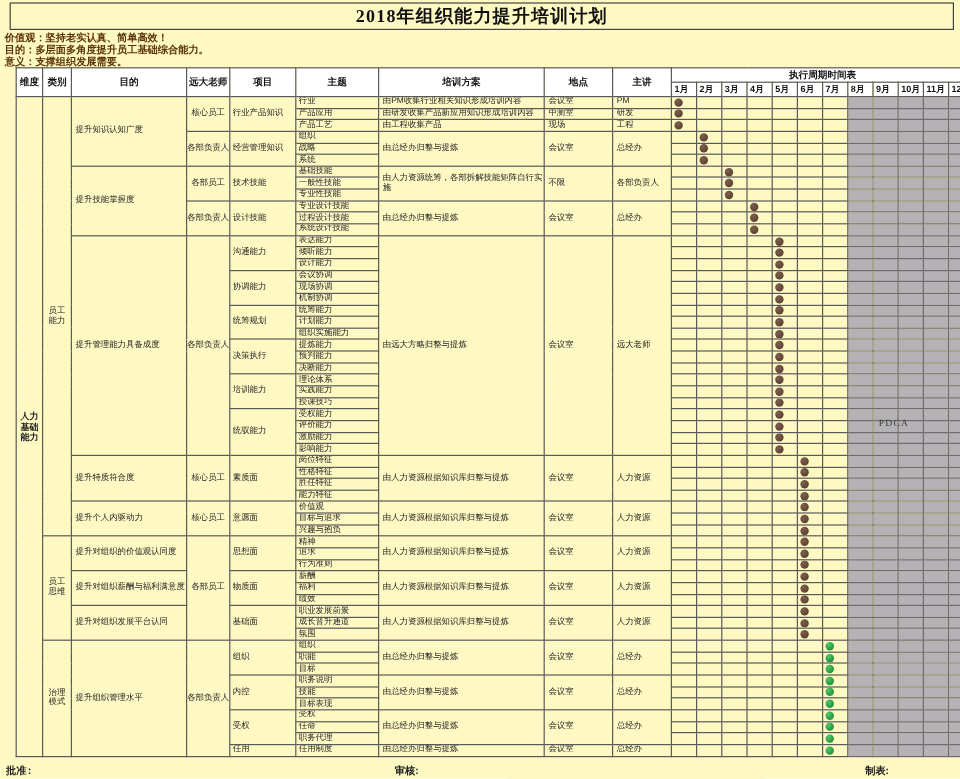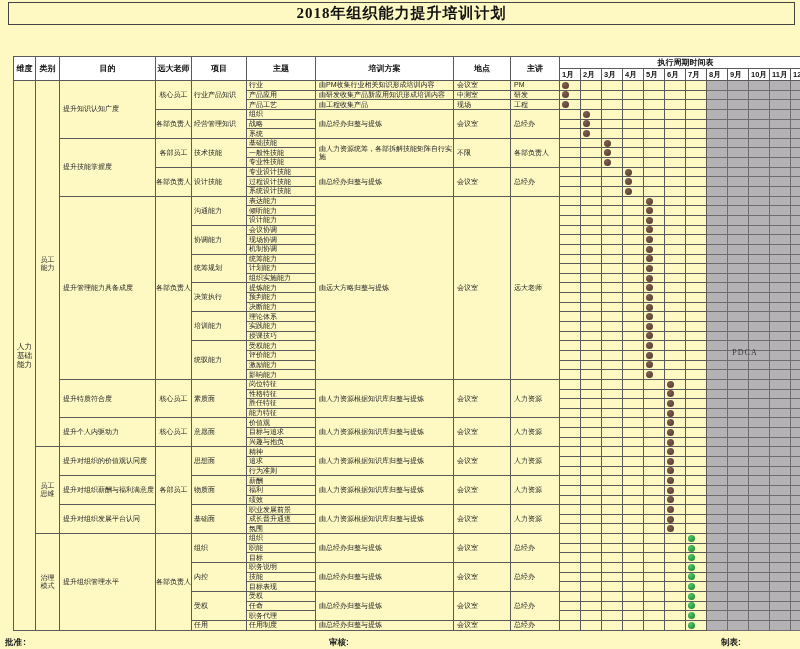--- a/index.html
+++ b/index.html
@@ -9,21 +9,21 @@
              display:flex;align-items:center;justify-content:center;
              font-family:"Liberation Serif",serif;font-weight:bold;font-size:15px;letter-spacing:1px;color:#111;}
   .notes{position:absolute;top:26px;left:4px;font-size:8.5px;line-height:10px;font-weight:bold;color:#5a3206;}
   .tbl-wrap{position:absolute;top:56px;left:13px;}
   table{border-collapse:collapse;table-layout:fixed;width:798px;}
   th,td{border:1px solid #5a5a5a;padding:0;overflow:hidden;}
   thead th{font-size:8px;height:11px;font-weight:bold;background:#fff;color:#111;}
   .mhead{font-weight:bold;font-size:7.5px;text-align:left;padding-left:2px;}
   tbody td{height:8.65px;font-size:7px;line-height:8px;white-space:nowrap;vertical-align:middle;color:#222;}
   td.wrap{white-space:normal;}
-  .c-dim{font-weight:normal;font-size:7.5px;line-height:9px;text-align:center;padding:0 3px;white-space:normal;}
+  .c-dim{font-weight:bold;font-size:7.5px;line-height:9px;text-align:center;padding:0 3px;white-space:normal;}
   .c-cat{text-align:center;padding:0 4px;white-space:normal;}
   .c-pur{text-align:left;padding-left:3px;}
   .c-aud{text-align:center;}
   .c-proj{text-align:left;padding-left:2px;}
   .c-theme{text-align:left;padding-left:2px;}
   .c-plan{text-align:left;padding-left:3px;}
   .c-loc{text-align:left;padding-left:3px;}
   .c-spk{text-align:left;padding-left:3px;}
   .mcell{vertical-align:middle;}
   .shade{background:var(--shade,#b5b2b6);border-color:#6f6c6f;}
@@ -33,20 +33,25 @@
   .pdca{position:absolute;left:700px;top:348px;width:90px;text-align:center;
         font-family:"Liberation Serif",serif;font-size:8px;color:#3a3a3a;letter-spacing:1px;}
   .footer-label{position:absolute;top:637px;font-size:8.5px;font-weight:bold;color:#222;}
   .f-approve{left:5px;font-family:Liberation Mono, monospace;} .f-review{left:305px;margin-left:24px;} .f-tab{left:698px;margin-left:23px;}
 </style>
 </head>
 <body>
 
 <div class="sheet">
   <div class="title-box">2018年组织能力提升培训计划</div>
+  <div class="notes">
+    <div>价值观：坚持老实认真、简单高效！</div>
+    <div>目的：多层面多角度提升员工基础综合能力。</div>
+    <div>意义：支撑组织发展需要。</div>
+  </div>
 
   <div class="tbl-wrap">
     <table id="plan-table">
       <colgroup id="plan-cols">
           <col style="width: 22px;">
           <col style="width: 24px;">
           <col style="width: 96px;">
           <col style="width: 36px;">
           <col style="width: 55px;">
           <col style="width: 69px;">

